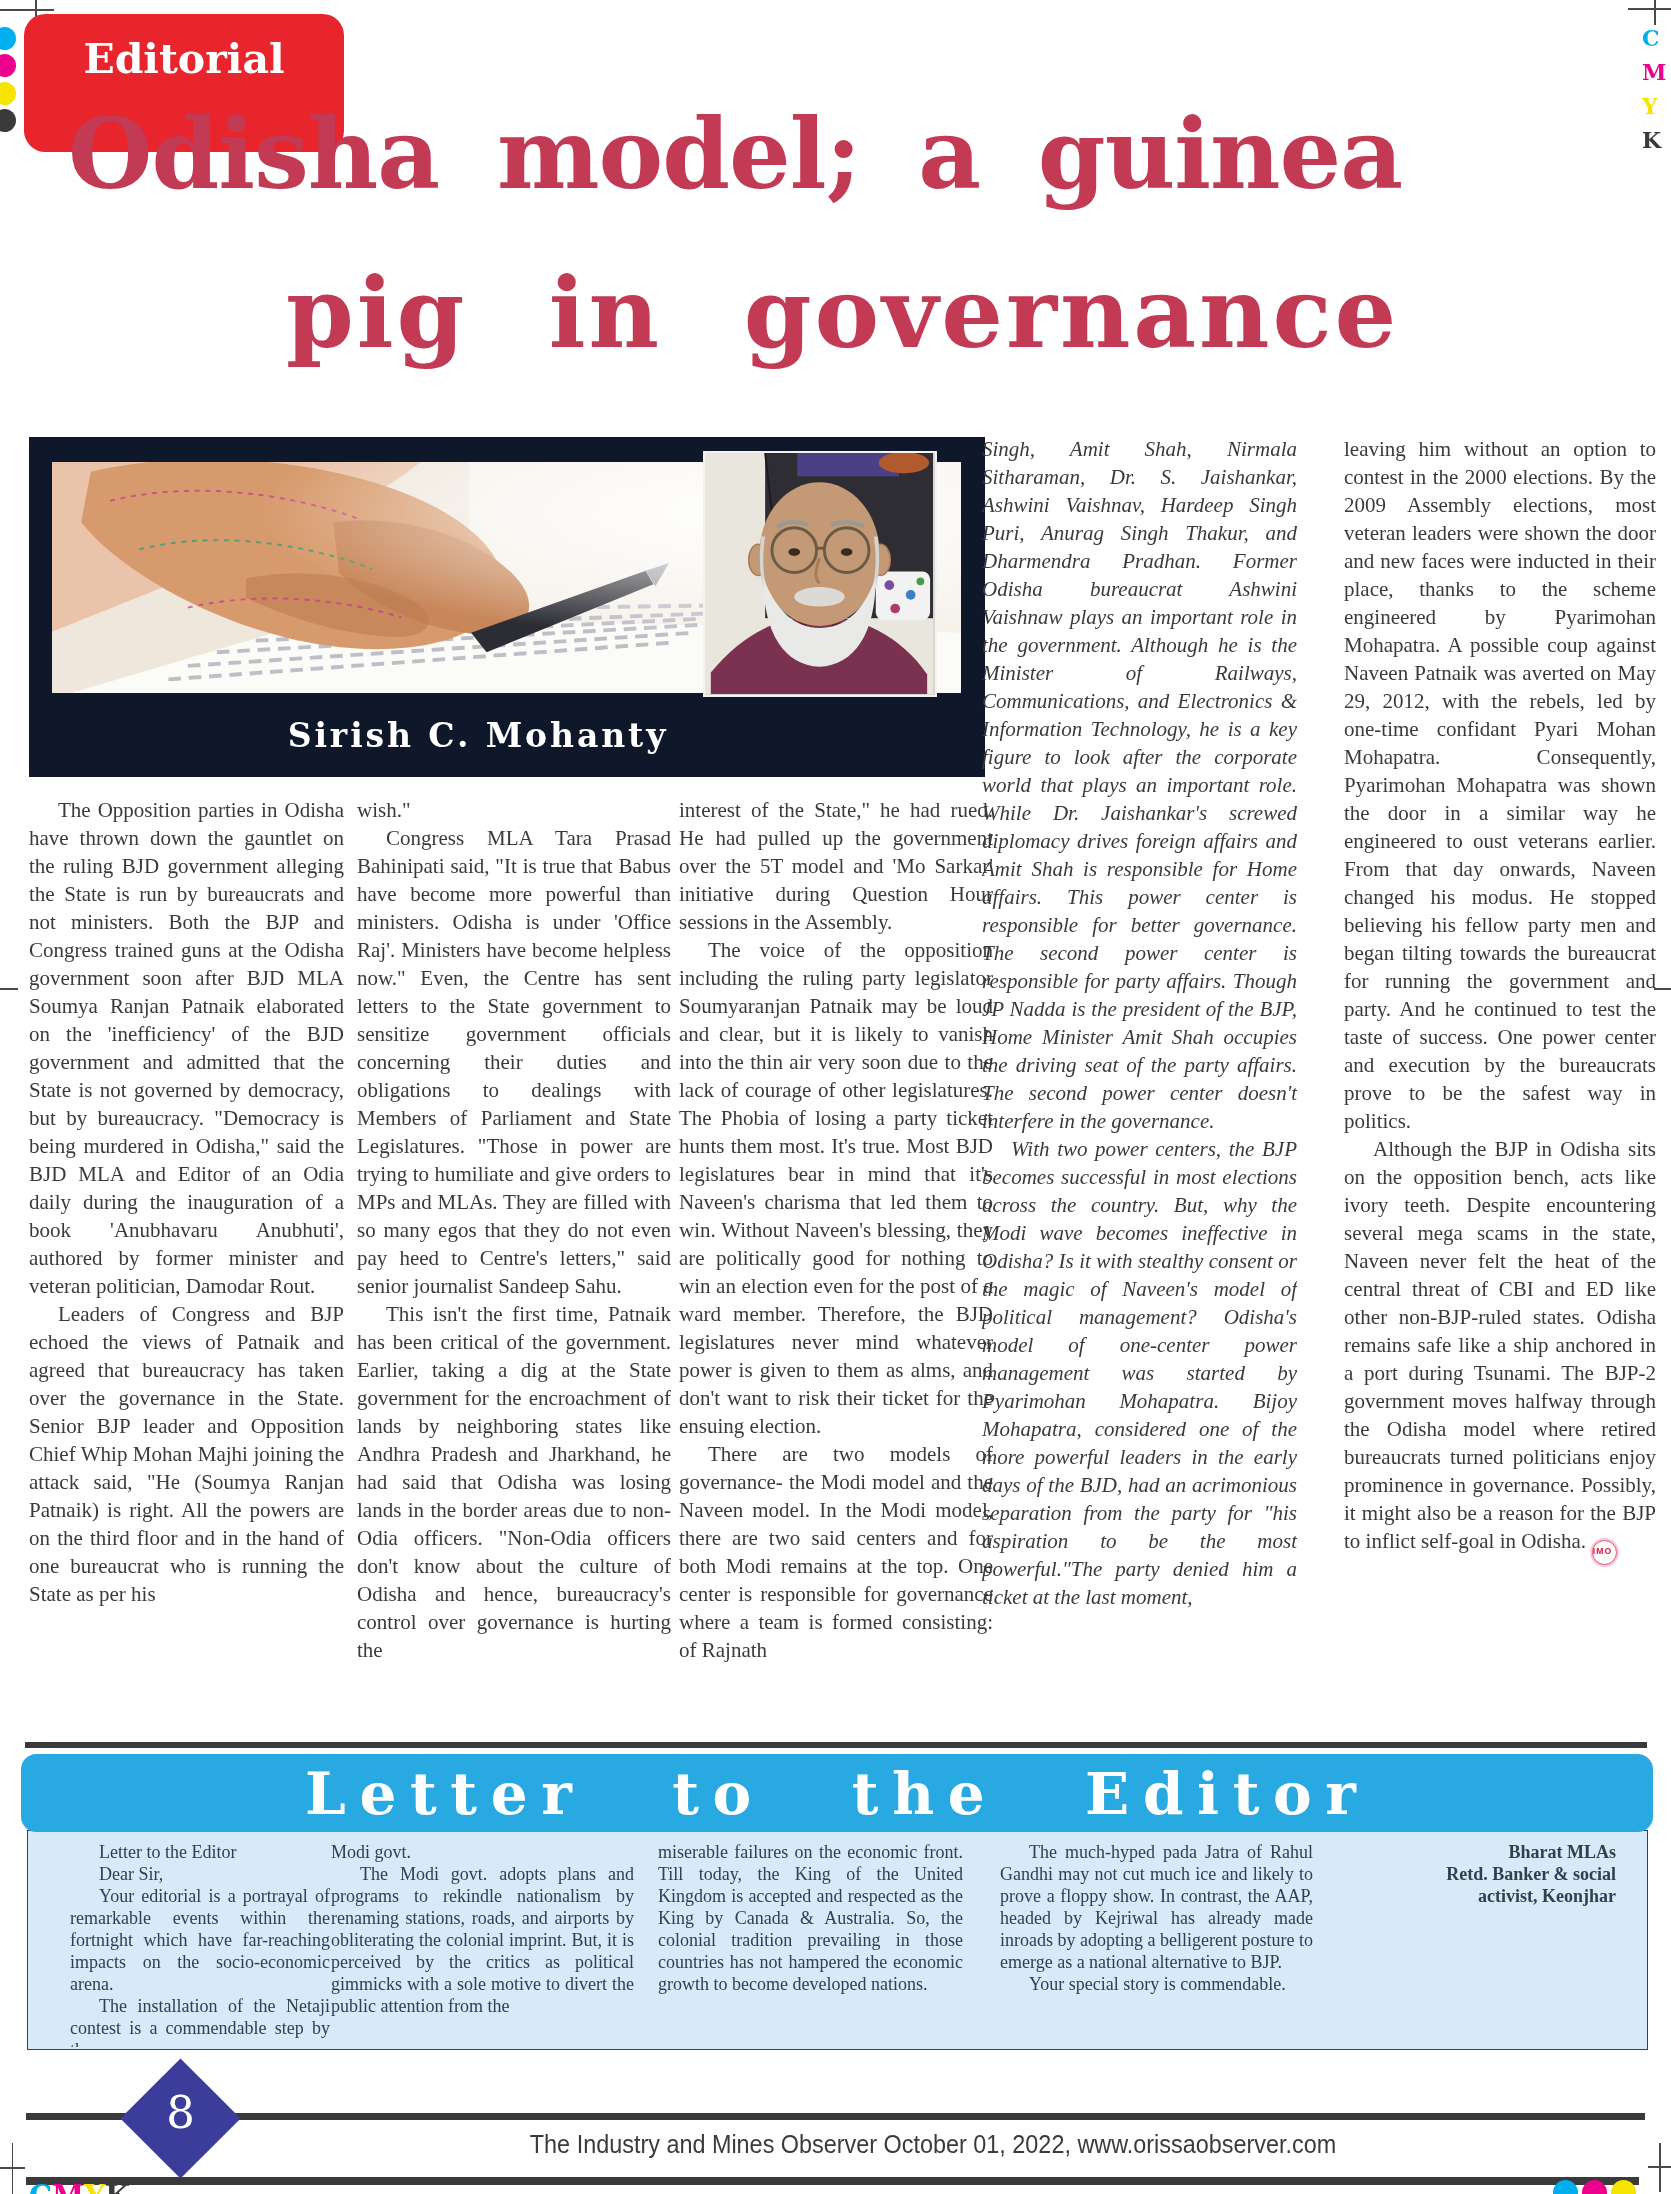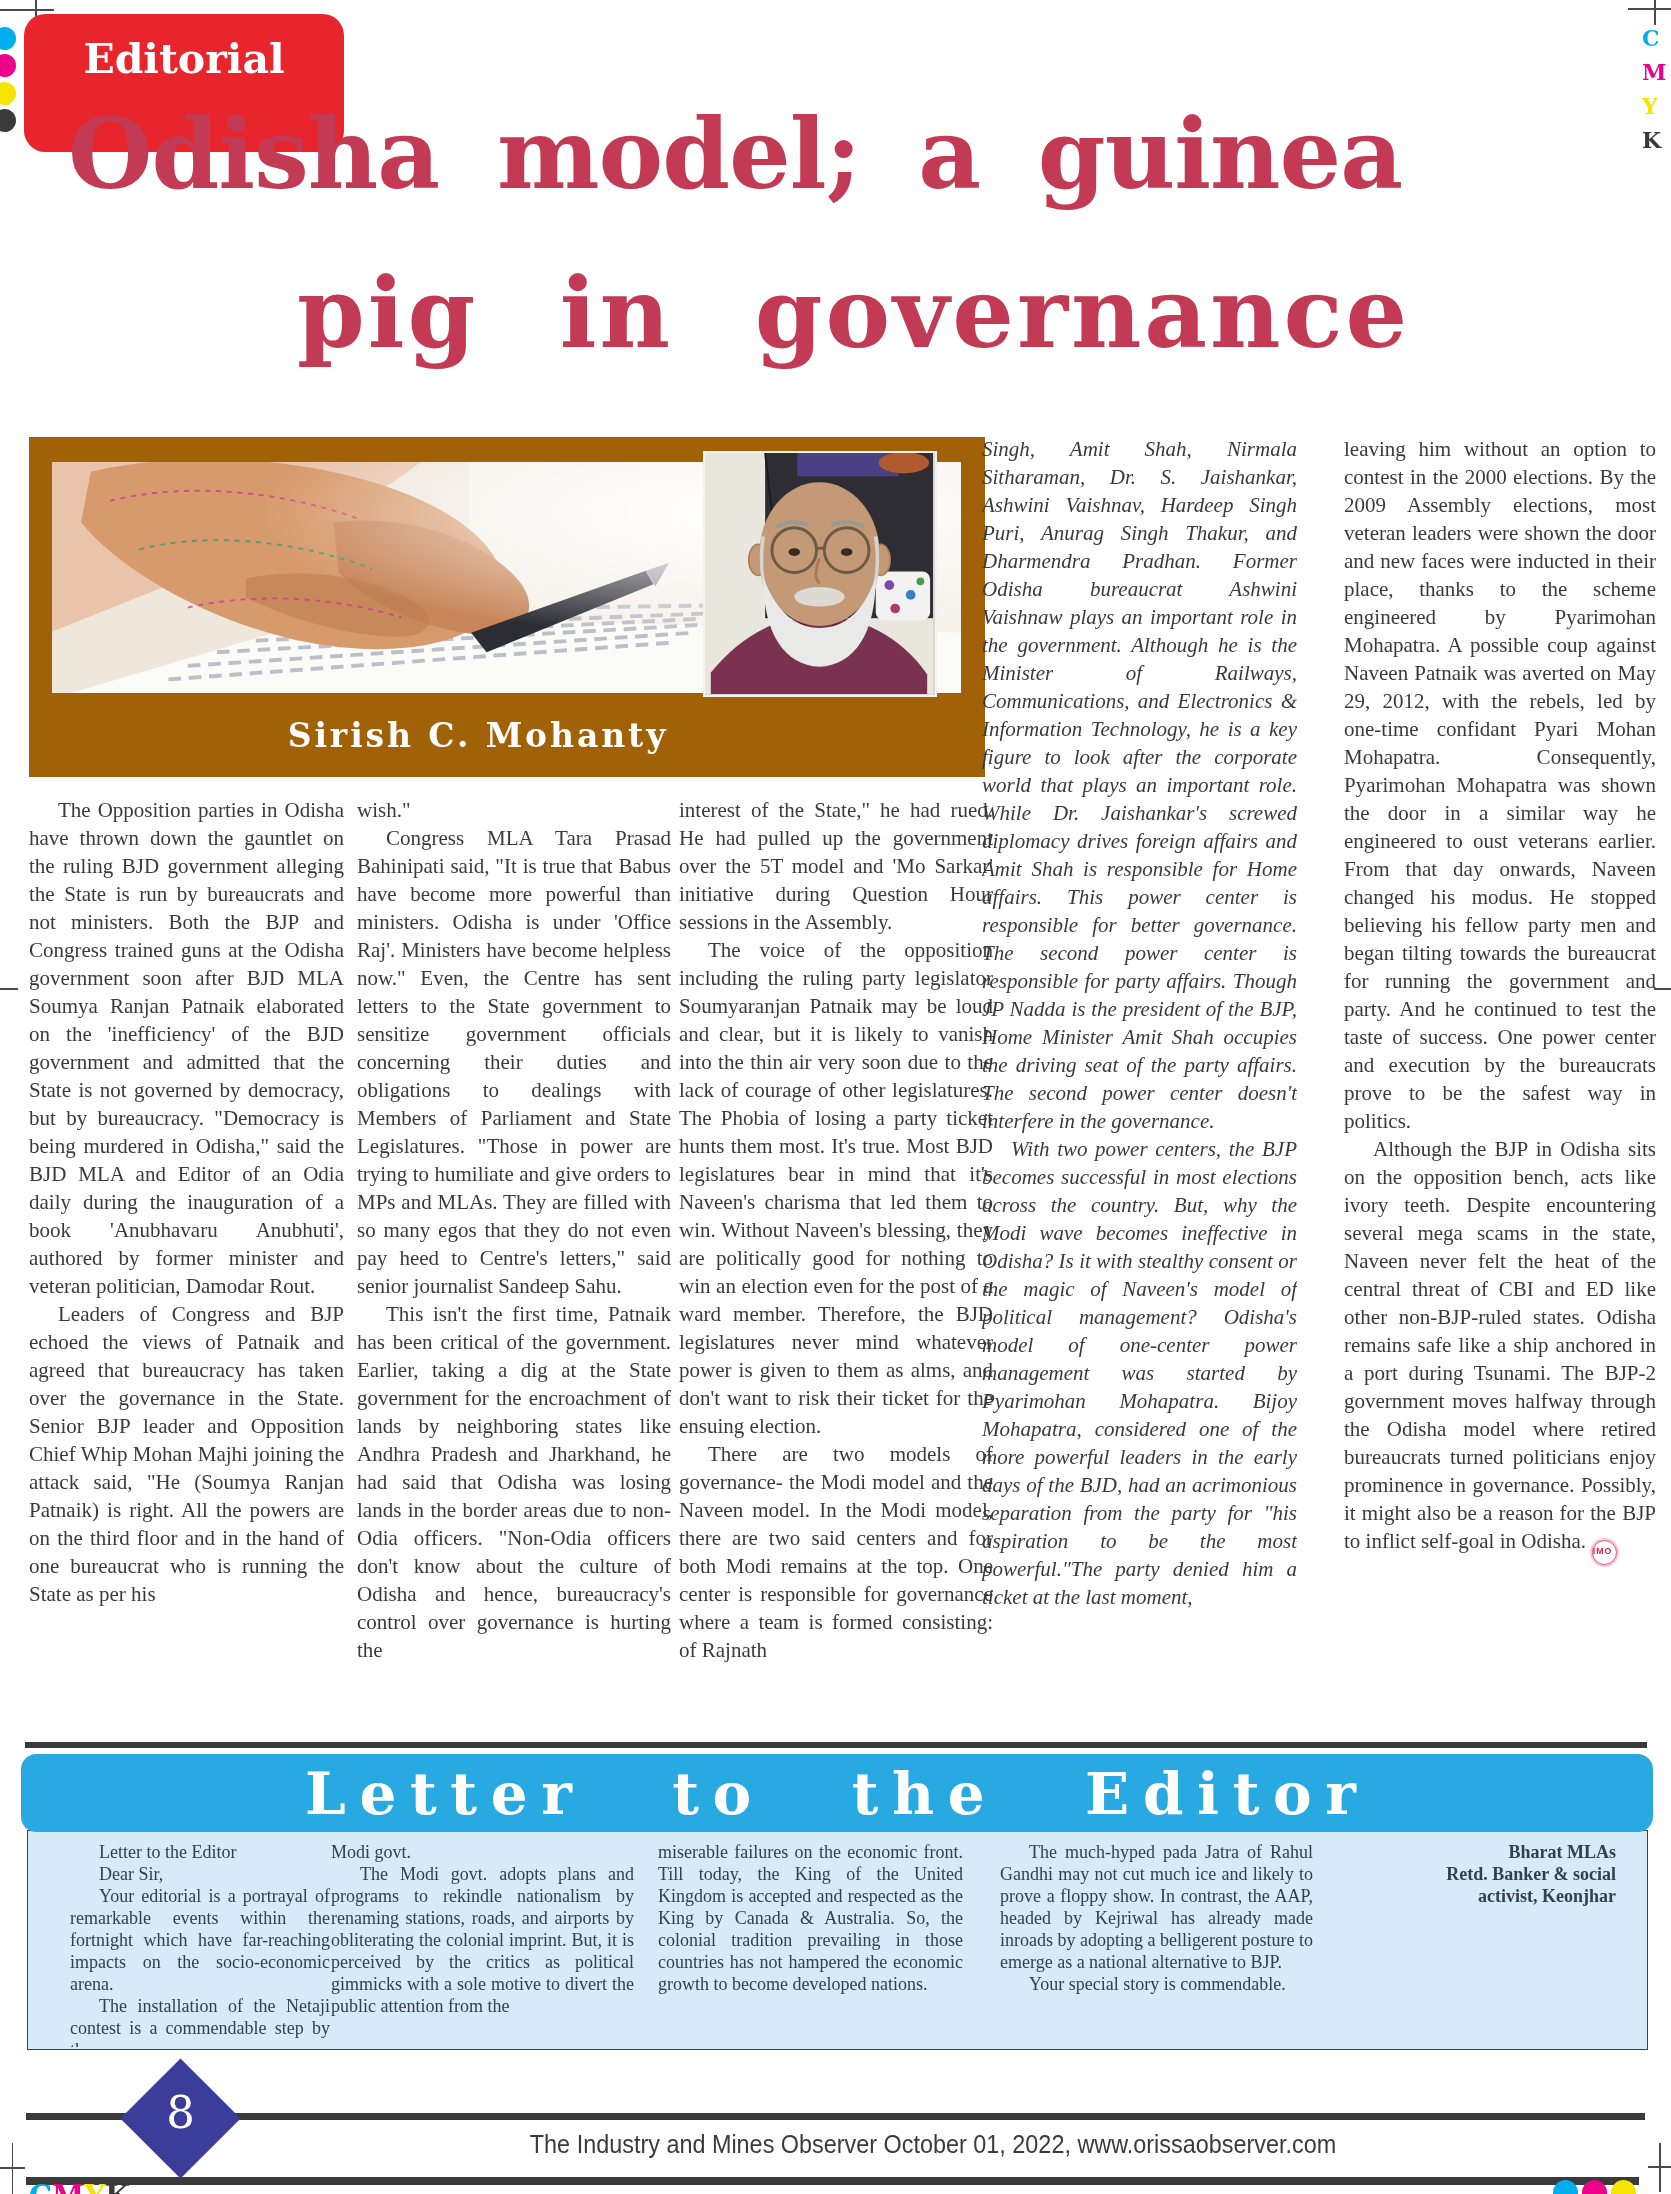--- a/index.html
+++ b/index.html
@@ -12,23 +12,23 @@
   .cmyk-col{position:absolute;left:1642px;top:21.3px;font-family:"DejaVu Serif",serif;
             font-weight:bold;font-size:22px;line-height:34px;text-align:left;}
   
   .badge{position:absolute;left:24px;top:13.6px;width:320px;height:138px;background:#e8242d;
          border-radius:21.3px;}
   .badge span{position:absolute;top:21.3px;left:0;right:0;text-align:center;color:#fff;
          font-family:"DejaVu Serif",serif;font-weight:bold;font-size:41px;}
   
   .hl{position:absolute;white-space:nowrap;color:#c23a54;font-family:"DejaVu Serif",serif;
       font-weight:bold;font-size:97px;line-height:1.1;letter-spacing:-1px;word-spacing:25px;}
-  .hl2{word-spacing:45px;letter-spacing:2.9px;margin-left:11px;}
-  
-  .figure{position:absolute;left:29px;top:437px;width:956px;height:340px;background:#a16207;}
+  .hl2{word-spacing:45px;letter-spacing:2.9px;}
+  
+  .figure{position:absolute;left:29px;top:437px;width:956px;height:340px;background:#0f172a;}
   .hands{position:absolute;left:23px;top:25px;width:909px;height:231px;}
   .portrait{position:absolute;left:674px;top:13.6px;width:234px;height:246px;border:2.9px solid #f3f2ee;background:#d8d8d2;}
   .byline{position:absolute;left:0;right:58px;top:279px;text-align:center;color:#ffffff;
           font-family:"DejaVu Serif",serif;font-weight:bold;font-size:33px;letter-spacing:2.9px;}
   
   .col{position:absolute;overflow:hidden;font-size:21px;line-height:28px;color:#3a3a3a;
        text-align:justify;}
   .col p{margin:0;}
   .ind{text-indent:29px;}
   .c1{left:29px;top:796px;width:315px;height:933px;}

